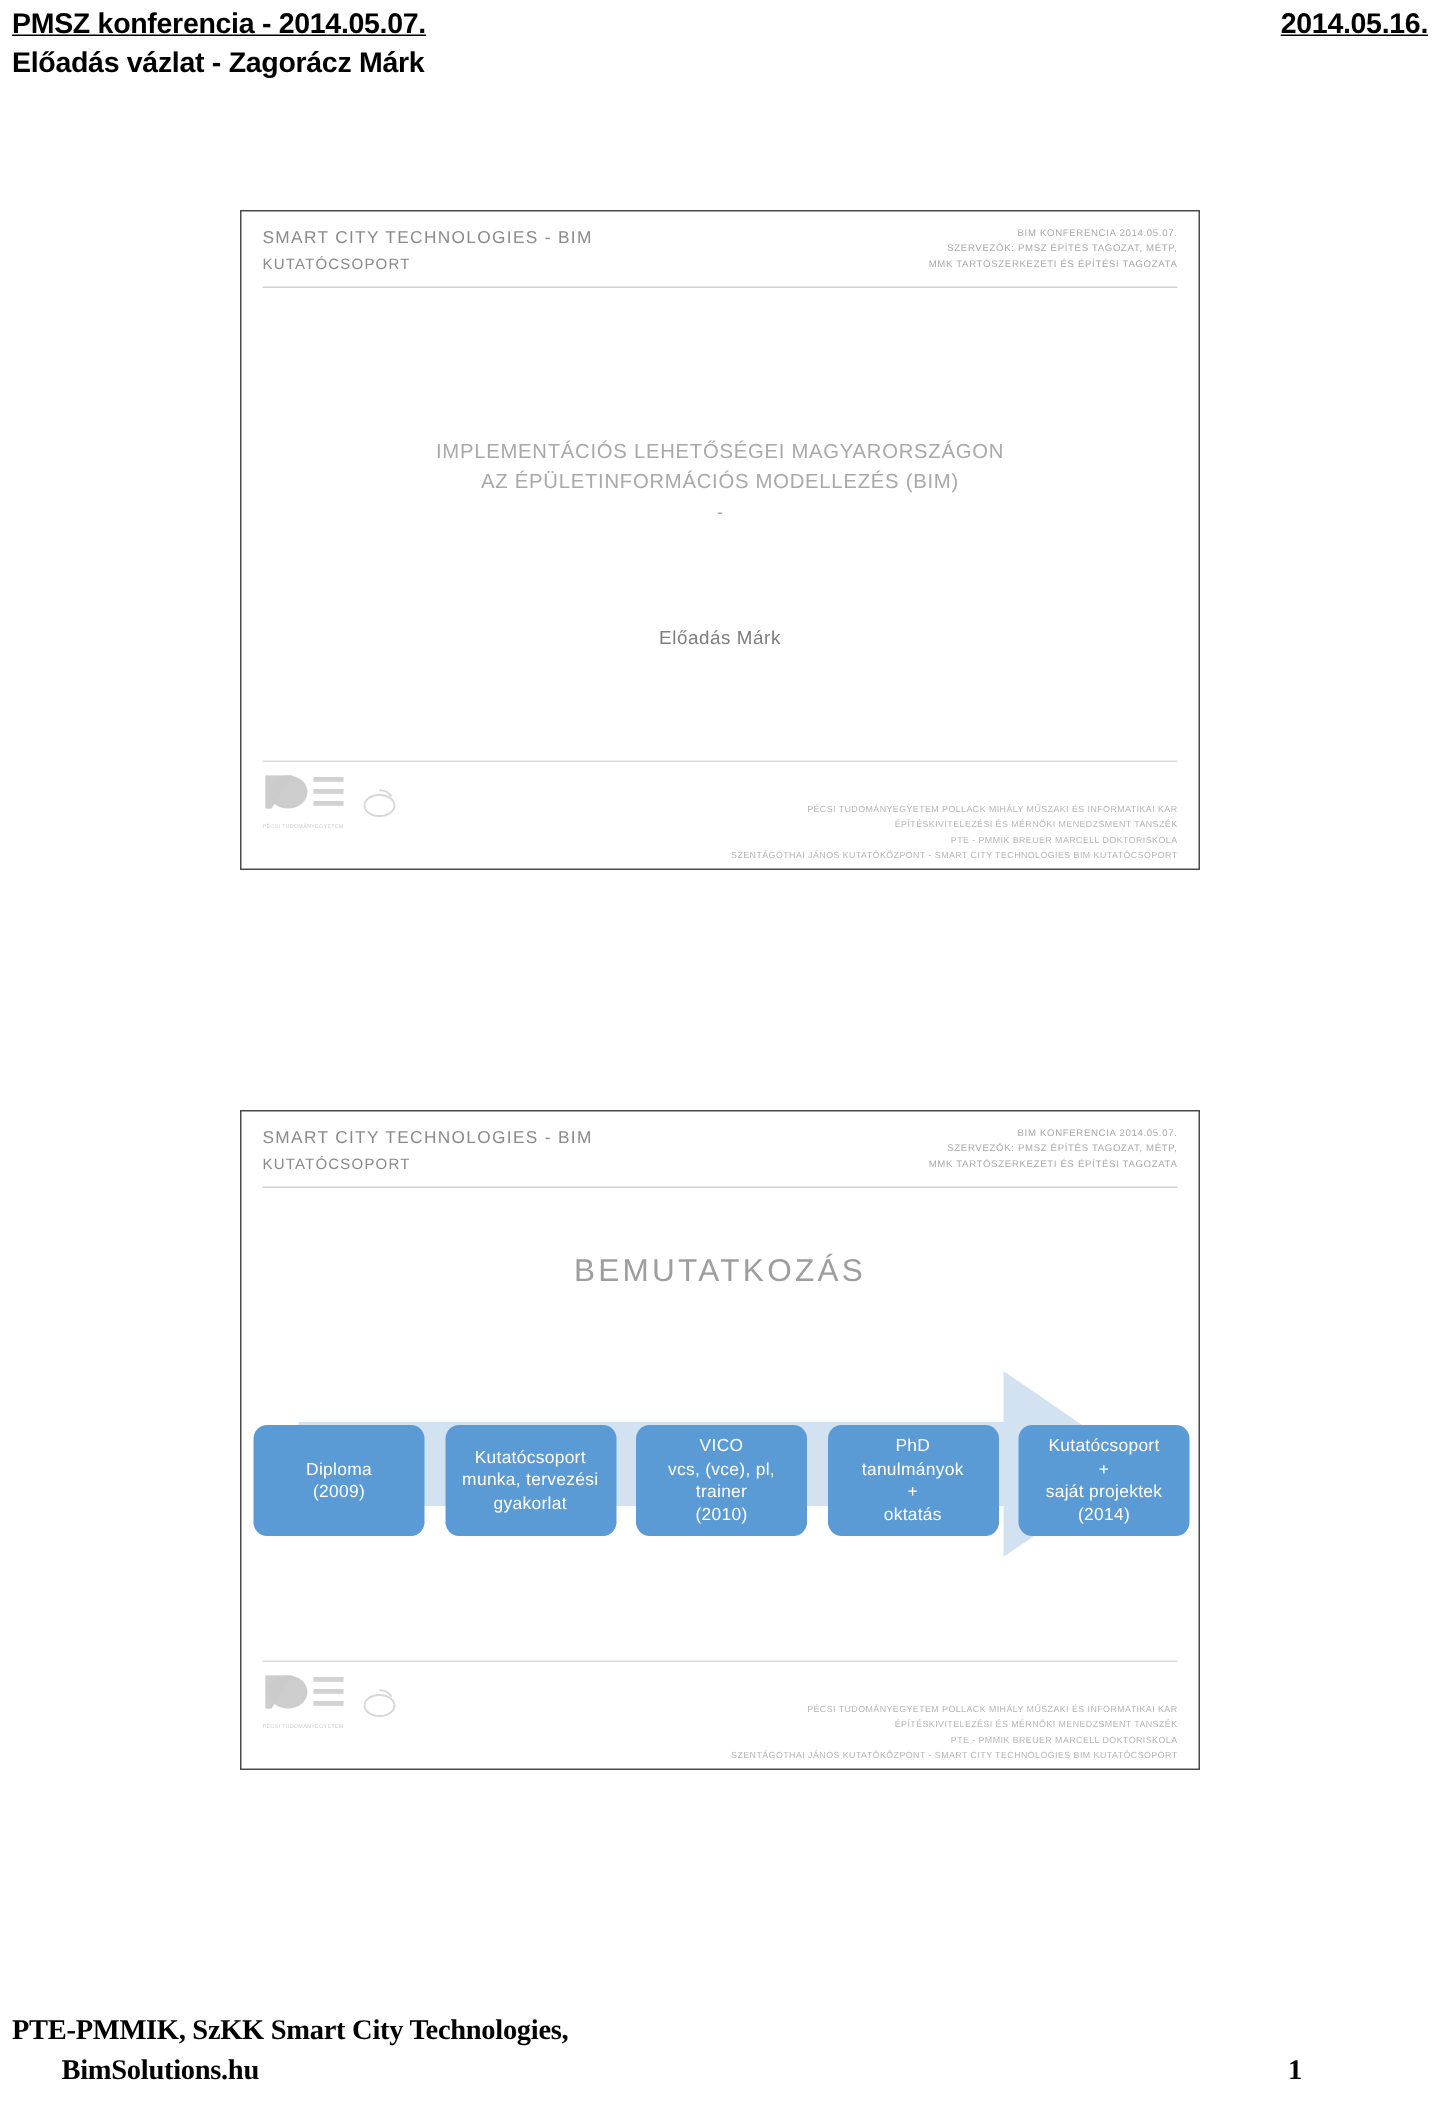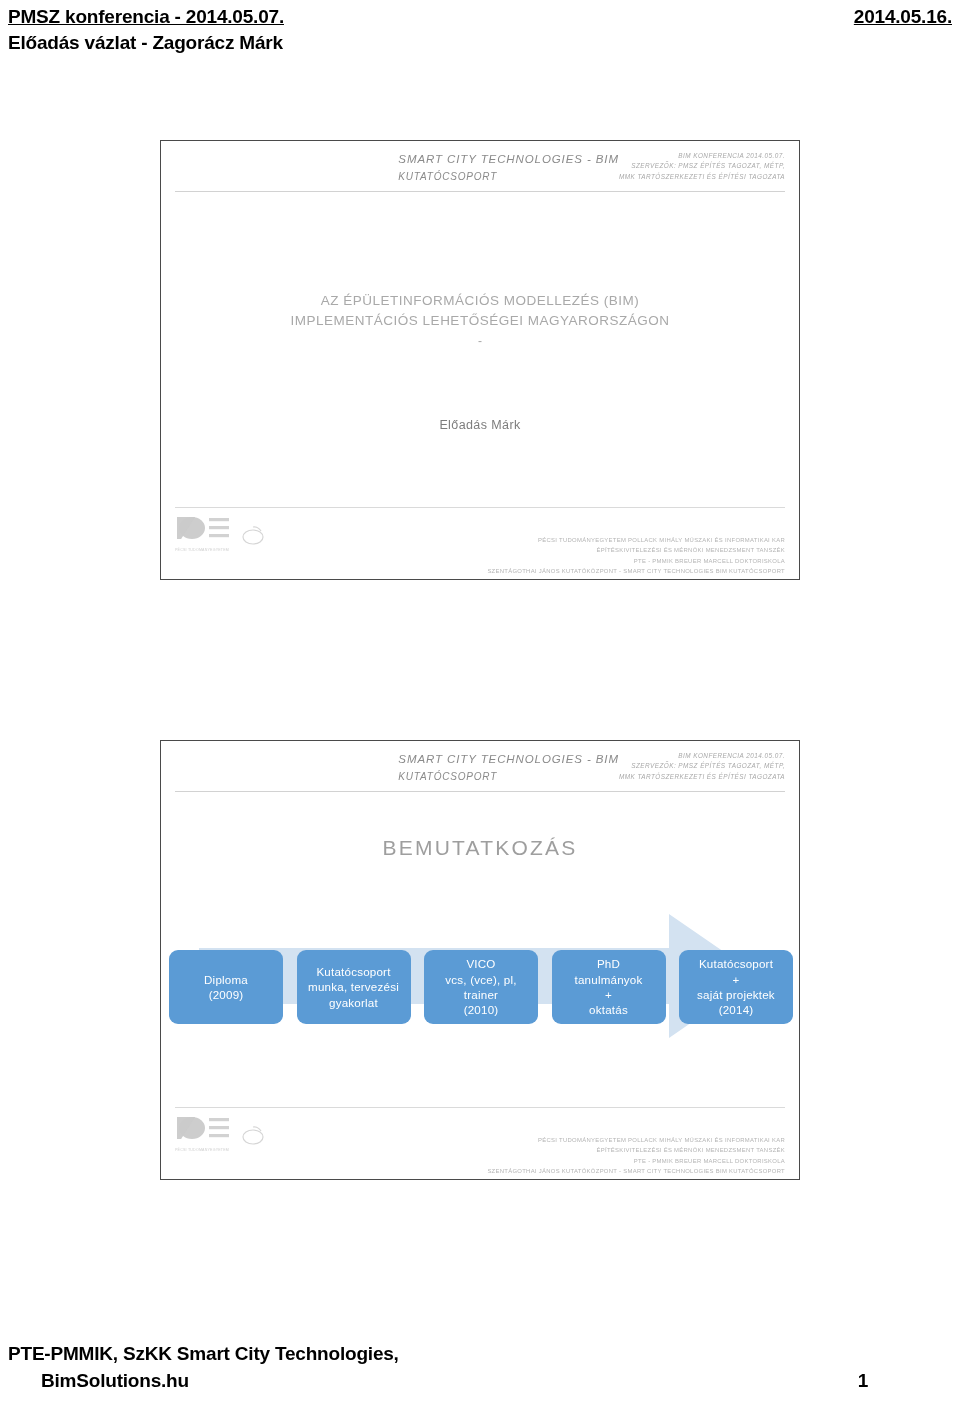--- a/index.html
+++ b/index.html
@@ -45,20 +45,21 @@
   .page-footer {
     position: absolute;
     left: 0; bottom: 6px;
     width: 876px;
     padding: 0 8px;
     box-sizing: border-box;
     font-size: 19px;
     font-weight: bold;
     line-height: 1.45;
     letter-spacing: -0.2px;
+    font-family: Liberation Serif, serif;
   }
   .page-footer-row {
     display: flex;
     justify-content: space-between;
     align-items: flex-end;
     margin-left: 33px;
   }
 
   
   .slide {
@@ -77,23 +78,22 @@
   .slide-head {
     position: absolute;
     left: 0; top: 0;
     width: 100%;
     height: 60px;
     box-sizing: border-box;
     padding: 10px 14px 0 14px;
   }
   .slide-head-inner {
     display: flex;
-    justify-content: flex-end;
+    justify-content: space-between;
     align-items: flex-start;
-    font-style: italic;
   }
   .brand {
     color: #8a8a8a;
     font-size: 11.5px;
     letter-spacing: 0.9px;
     line-height: 1.55;
     white-space: nowrap;
   }
   .brand .brand-2 { font-size: 10px; letter-spacing: 0.8px; }
   .conf {
@@ -254,22 +254,22 @@
       <div class="conf">
         <div>BIM KONFERENCIA  2014.05.07.</div>
         <div>SZERVEZŐK: PMSZ ÉPÍTÉS TAGOZAT, MÉTP,</div>
         <div>MMK TARTÓSZERKEZETI ÉS ÉPÍTÉSI TAGOZATA</div>
       </div>
     </div>
   </div>
   <div class="head-rule"></div>
 
   <div class="title-block">
+    <div class="title-line">IMPLEMENTÁCIÓS LEHETŐSÉGEI MAGYARORSZÁGON</div>
     <div class="title-line">AZ ÉPÜLETINFORMÁCIÓS MODELLEZÉS (BIM)</div>
-    <div class="title-line">IMPLEMENTÁCIÓS LEHETŐSÉGEI MAGYARORSZÁGON</div>
     <div class="title-dash">-</div>
   </div>
 
   <div class="author">Előadás Márk</div>
 
   <div class="slide-foot">
     <div class="foot-rule"></div>
     <div class="foot-inner">
       <div class="logos">
         <div>

